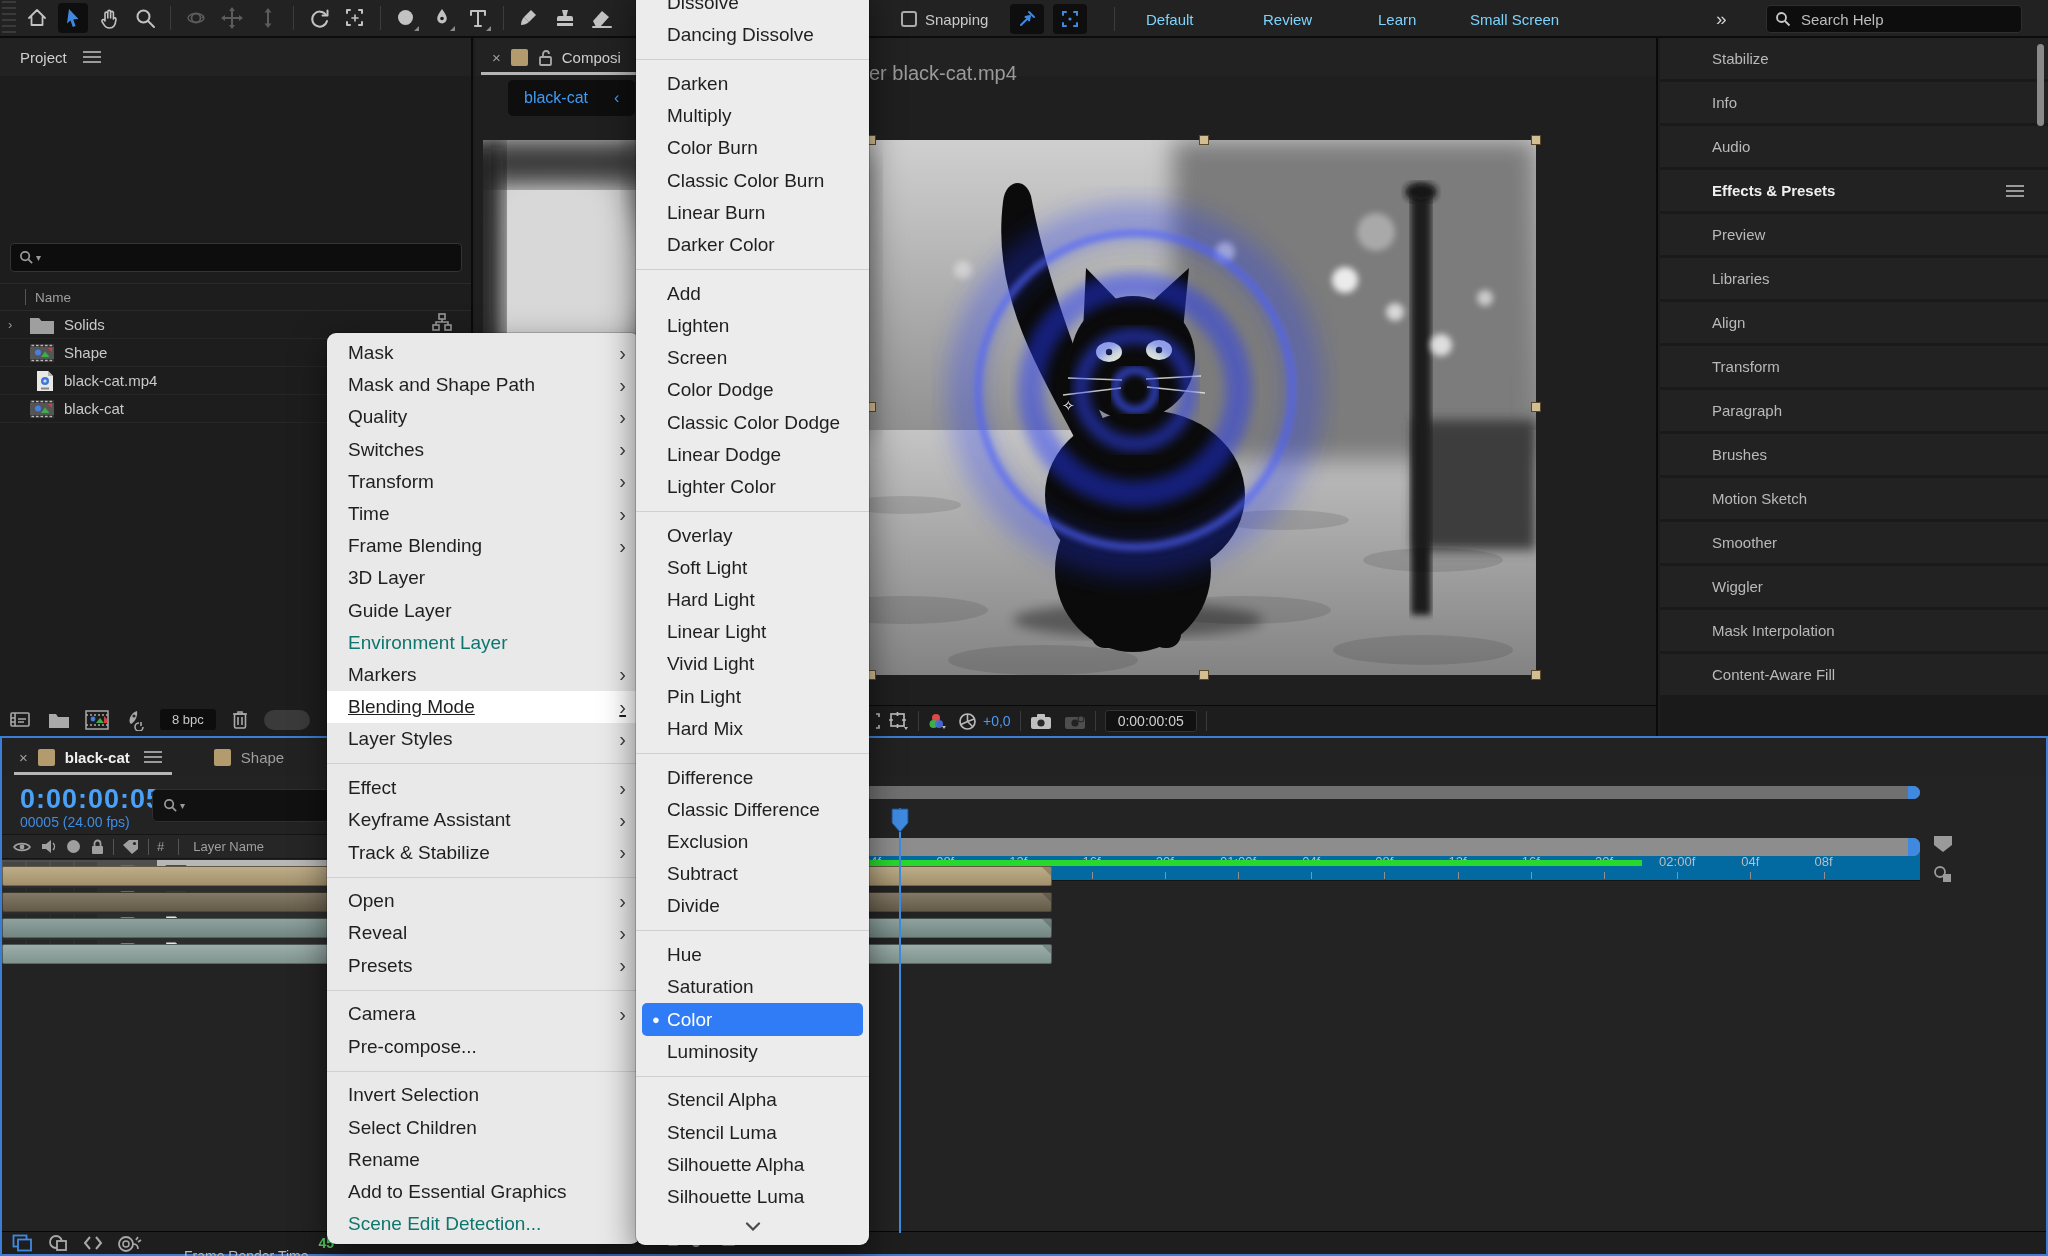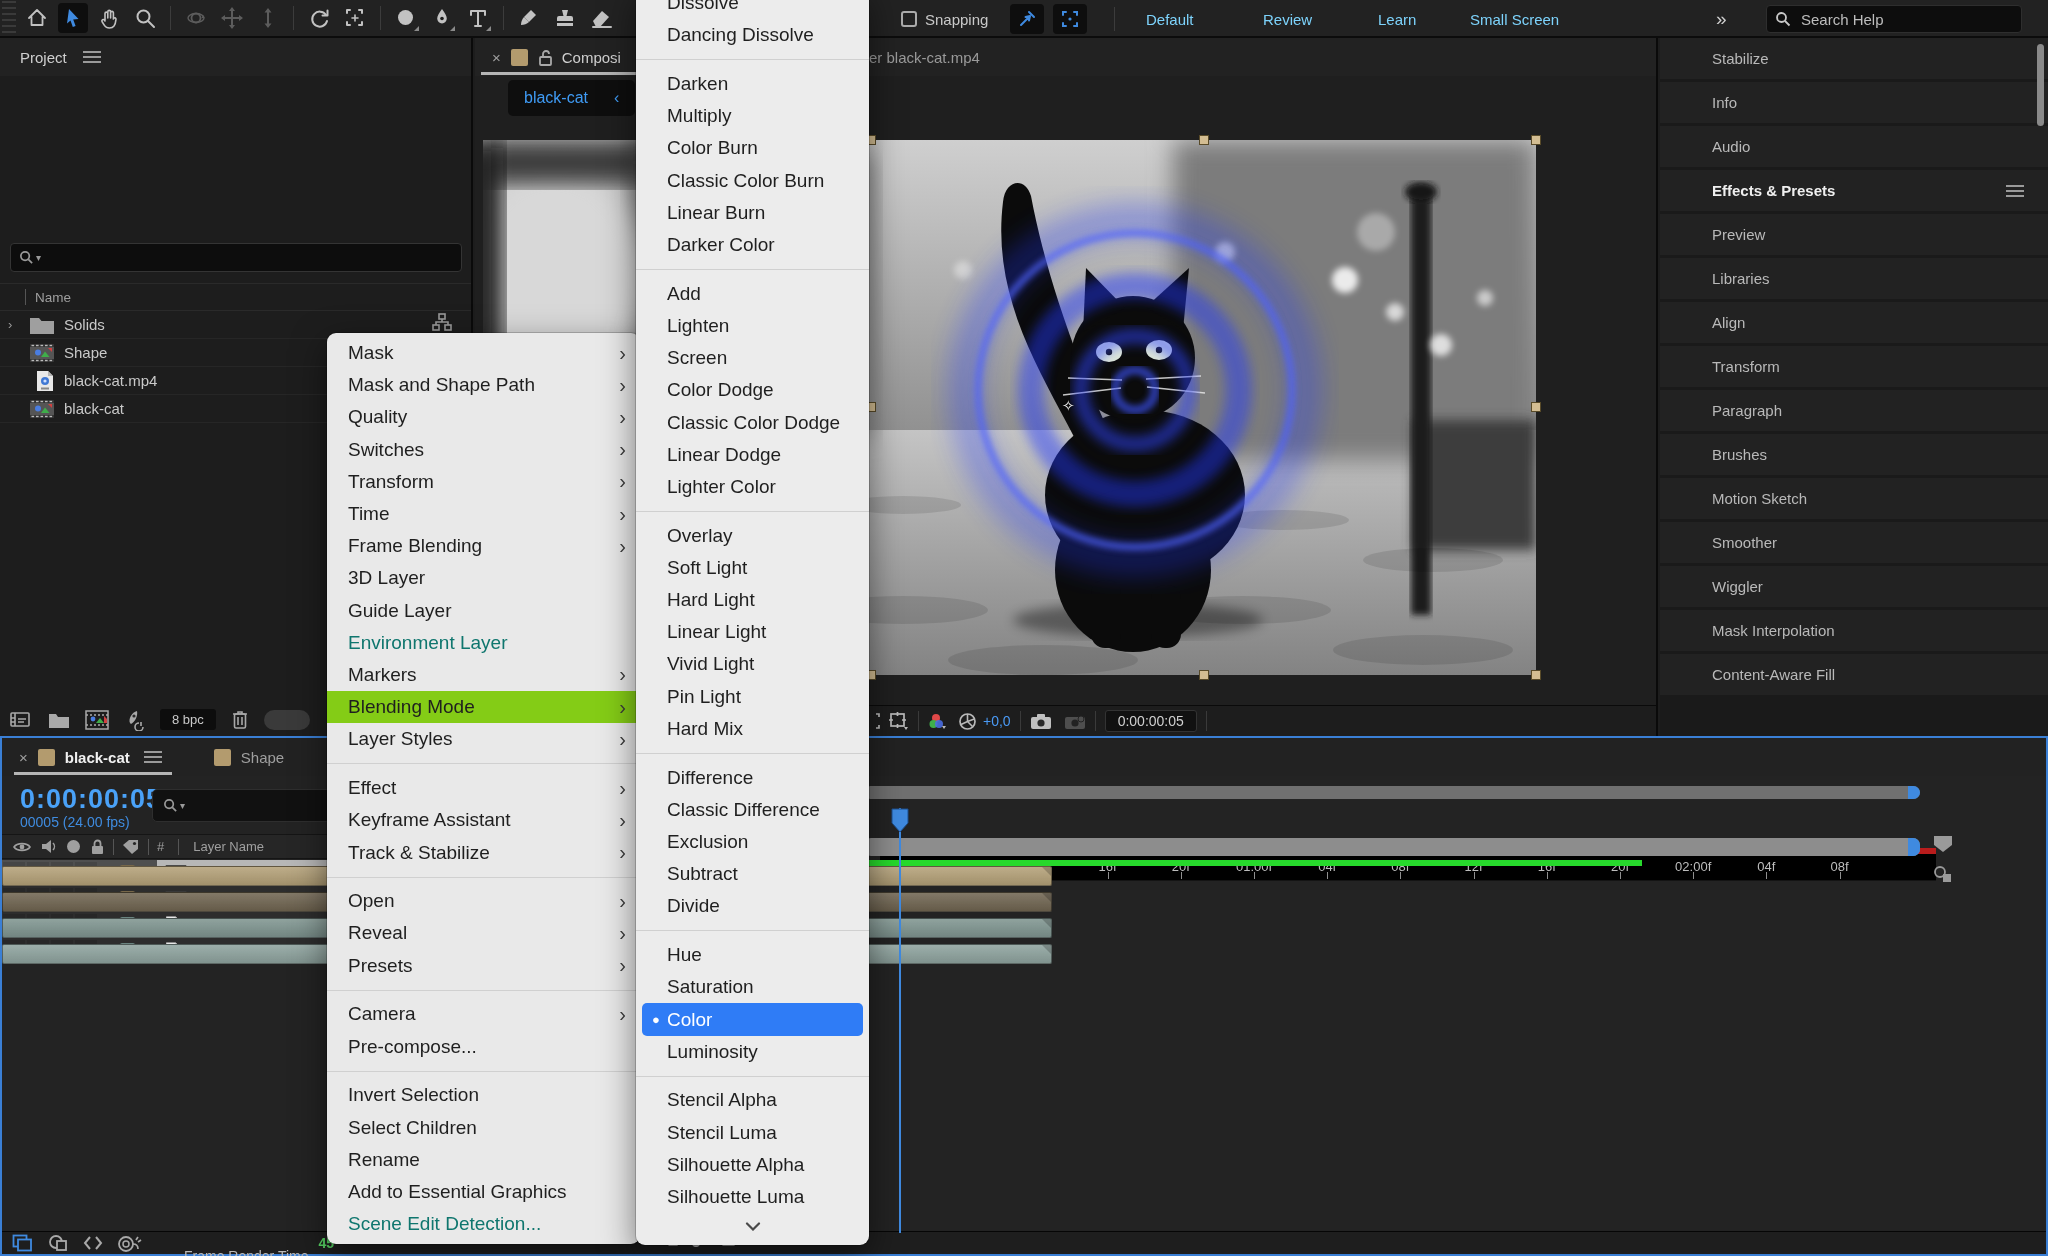--- a/index.html
+++ b/index.html
@@ -37,21 +37,21 @@
   .chev{color:#9a9a9a;font-size:13px;width:12px;}
   .pfooter{position:absolute;left:0;top:665px;width:100%;height:33px;display:flex;align-items:center;gap:14px;padding-left:10px;background:#1d1d1d;}
   .bpc{background:#0d0d0d;border-radius:3px;color:#c9c9c9;font-size:13px;padding:3px 12px;}
   .pill{width:46px;height:20px;background:#3a3a3a;border-radius:10px;}
   
   .viewer{left:475px;top:38px;width:1183px;height:698px;background:#1f1f1f;border-right:2px solid #0a0a0a;}
   .vtabs{position:absolute;left:0;top:0;width:100%;height:38px;background:#222;display:flex;align-items:center;color:#cfcfcf;font-size:15px;}
   .vtabunderline{position:absolute;left:6px;top:34px;width:160px;height:3px;background:#b5b5b5;}
   .closex{color:#9f9f9f;font-size:15px;margin:0 10px 0 17px;}
   .sw{width:17px;height:17px;border-radius:2px;background:#b39b6e;margin-right:10px;}
-  .layertab{position:absolute;left:394px;top:0;height:38px;display:flex;align-items:center;color:#9a9a9a;font-size:15px;}
+  .layertab{position:absolute;left:394px;top:16px;height:38px;display:flex;align-items:center;color:#9a9a9a;font-size:20px;}
   .crumb{position:absolute;left:33px;top:42px;height:36px;background:#0e0e0e;border-radius:5px;display:flex;align-items:center;gap:26px;padding:0 16px;color:#3f9bf5;font-size:16px;}
   .canvas{position:absolute;left:8px;top:102px;width:1053px;height:535px;}
   .handle{position:absolute;width:10px;height:10px;background:#d3bd92;border:1px solid #584a28;z-index:5;}
   .anchorx{position:absolute;z-index:6;color:#f0f0f0;font-size:15px;text-shadow:0 0 2px #000;}
   .vtoolbar{position:absolute;left:0;top:667px;width:100%;height:31px;background:#1d1d1d;border-top:1px solid #0a0a0a;display:flex;align-items:center;color:#b9b9b9;}
   .vsep{width:1px;height:20px;background:#3a3a3a;margin:0 9px;}
   .timebox{background:#111;border:1px solid #333;border-radius:3px;color:#d0d0d0;font-size:14px;padding:2px 12px;}
   .expo{color:#4a9af5;font-size:14px;margin-left:6px;}
   
   .sidebar{left:1660px;top:38px;width:388px;height:698px;background:#1a1a1a;}
@@ -70,35 +70,35 @@
   .lrow{position:absolute;left:0;width:860px;height:26px;background:#2d2d2d;border-bottom:1px solid #1c1c1c;display:flex;align-items:center;font-size:13.5px;color:#c9c9c9;}
   .lrow.sel{background:#4f4f4f;}
   .avcell{width:22px;height:22px;margin:0 1px;background:#272727;display:flex;align-items:center;justify-content:center;}
   .lrow.sel .avcell{background:#454545;}
   .namecell{display:flex;align-items:center;gap:8px;height:100%;flex:1;padding-left:6px;}
   .lrow.sel .namecell{background:#b7b7b7;color:#141414;font-weight:bold;}
   .swatch{width:15px;height:15px;border-radius:2px;border:1px solid #00000055;}
   .rulerwrap{position:absolute;left:862px;top:44px;width:1056px;height:56px;}
   .navbar{position:absolute;left:0;width:1056px;height:13px;background:#707070;border-radius:7px;}
   .navbar .cap{position:absolute;right:0;top:0;width:12px;height:100%;background:#3f8ae0;border-radius:0 7px 7px 0;}
-  .ruler{position:absolute;left:16px;top:66px;width:1056px;height:33px;background:#000000;border-top:6px solid #b91c1c;border-bottom:1px solid #141414;}
+  .ruler{position:absolute;left:0;top:66px;width:1056px;height:33px;background:#0369a1;border-top:1px solid #b91c1c;border-bottom:1px solid #141414;}
   .rlabel{position:absolute;top:5px;transform:translateX(-50%);color:#bdbdbd;font-size:13px;}
   .rtick{position:absolute;bottom:1px;width:1px;height:7px;background:#8f8f8f;}
   .bar{position:absolute;left:0;width:1050px;height:20px;border:1px solid #00000066;border-radius:2px;}
   .bar::after{content:"";position:absolute;right:0;top:0;border-left:9px solid transparent;border-top:9px solid #00000035;}
   .playline{position:absolute;width:2px;background:#3f8ae0;z-index:8;}
   .tbottom{position:absolute;left:0;bottom:0;width:100%;height:23px;background:#1e1e1e;border-top:1px solid #060606;display:flex;align-items:center;color:#b9b9b9;font-size:14px;}
   .greenval{color:#57d464;font-weight:bold;}
   
   .menu{position:absolute;background:#e9e9e9;border-radius:9px;box-shadow:0 12px 34px rgba(0,0,0,.5),0 0 0 1px rgba(0,0,0,.18);z-index:50;padding:4px 0;}
   .submenu{position:absolute;background:#ececec;border-radius:0 0 9px 9px;box-shadow:0 12px 34px rgba(0,0,0,.5),0 0 0 1px rgba(0,0,0,.18);z-index:51;}
   .mitem{height:32.2px;display:flex;align-items:center;padding:0 14px 0 21px;font-size:19px;color:#1f1f1f;position:relative;}
   .mitem .arrow{margin-left:auto;color:#3c3c3c;font-size:20px;}
   .mitem.disabled{color:#0f766e;}
-  .mitem.hl{background:#84cc16;}
+  .mitem.hl{background:#ffffff;text-decoration:underline;}
   .msep{height:16.6px;position:relative;}
   .msep::after{content:"";position:absolute;left:0;right:0;top:8px;height:1px;background:#d0d0d0;}
   .bitem{height:32.2px;display:flex;align-items:center;padding-left:31px;font-size:19px;color:#1f1f1f;position:relative;}
   .bitem.sel{background:#2f7cf6;color:#fff;border-radius:5px;margin:0 6px;padding-left:25px;}
   .bitem .dot{position:absolute;left:10px;font-size:13px;}
   .morech{height:26px;display:flex;align-items:center;justify-content:center;}
 </style>
 </head>
 <body>
 

